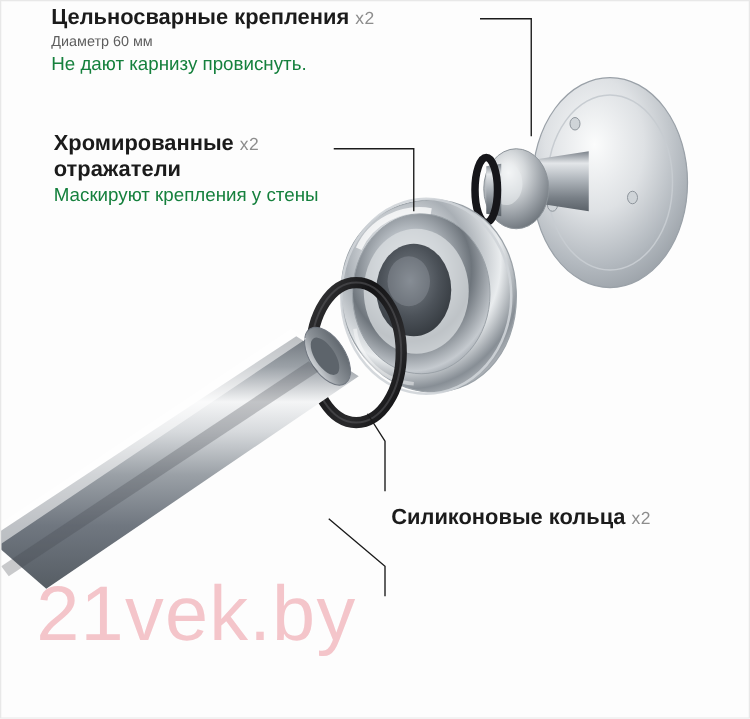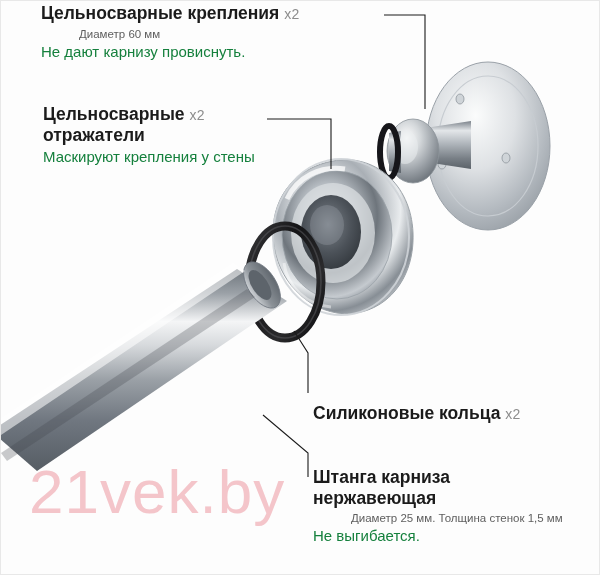--- a/index.html
+++ b/index.html
@@ -55,21 +55,20 @@
     font-size: 14px;
     font-weight: 400;
     color: #8d8d8d;
     letter-spacing: 0.3px;
   }
   .c-sub {
     font-size: 11.5px;
     color: #5e5e5e;
     margin-top: 4px;
     white-space: nowrap;
-    margin-left: 38px;
   }
   .c-note {
     font-size: 15px;
     color: #15803d;
     margin-top: 3px;
     white-space: nowrap;
   }
   
   #callout-brackets { left: 40px; top: 2px; }
   #callout-reflectors { left: 42px; top: 103px; }
@@ -218,34 +217,28 @@
     <div class="c-title">
       <span>Цельносварные крепления</span>
       <span class="x2">x2</span>
     </div>
     <div class="c-sub">Диаметр 60 мм</div>
     <div class="c-note">Не дают карнизу провиснуть.</div>
   </div>
 
   <div class="callout" id="callout-reflectors">
     <div class="c-title">
-      <span>Цельносварные</span>
+      <span>Хромированные</span>
       <span class="x2">x2</span>
     </div>
     <div class="c-title">отражатели</div>
     <div class="c-note">Маскируют крепления у стены</div>
   </div>
 
   <div class="callout" id="callout-rings">
     <div class="c-title">
       <span>Силиконовые кольца</span>
       <span class="x2">x2</span>
     </div>
   </div>
 
-  <div class="callout" id="callout-rod">
-    <div class="c-title">Штанга карниза</div>
-    <div class="c-title">нержавеющая</div>
-    <div class="c-sub">Диаметр 25 мм. Толщина стенок 1,5 мм</div>
-    <div class="c-note">Не выгибается.</div>
-  </div>
 
 </div>
 
 </body></html>

